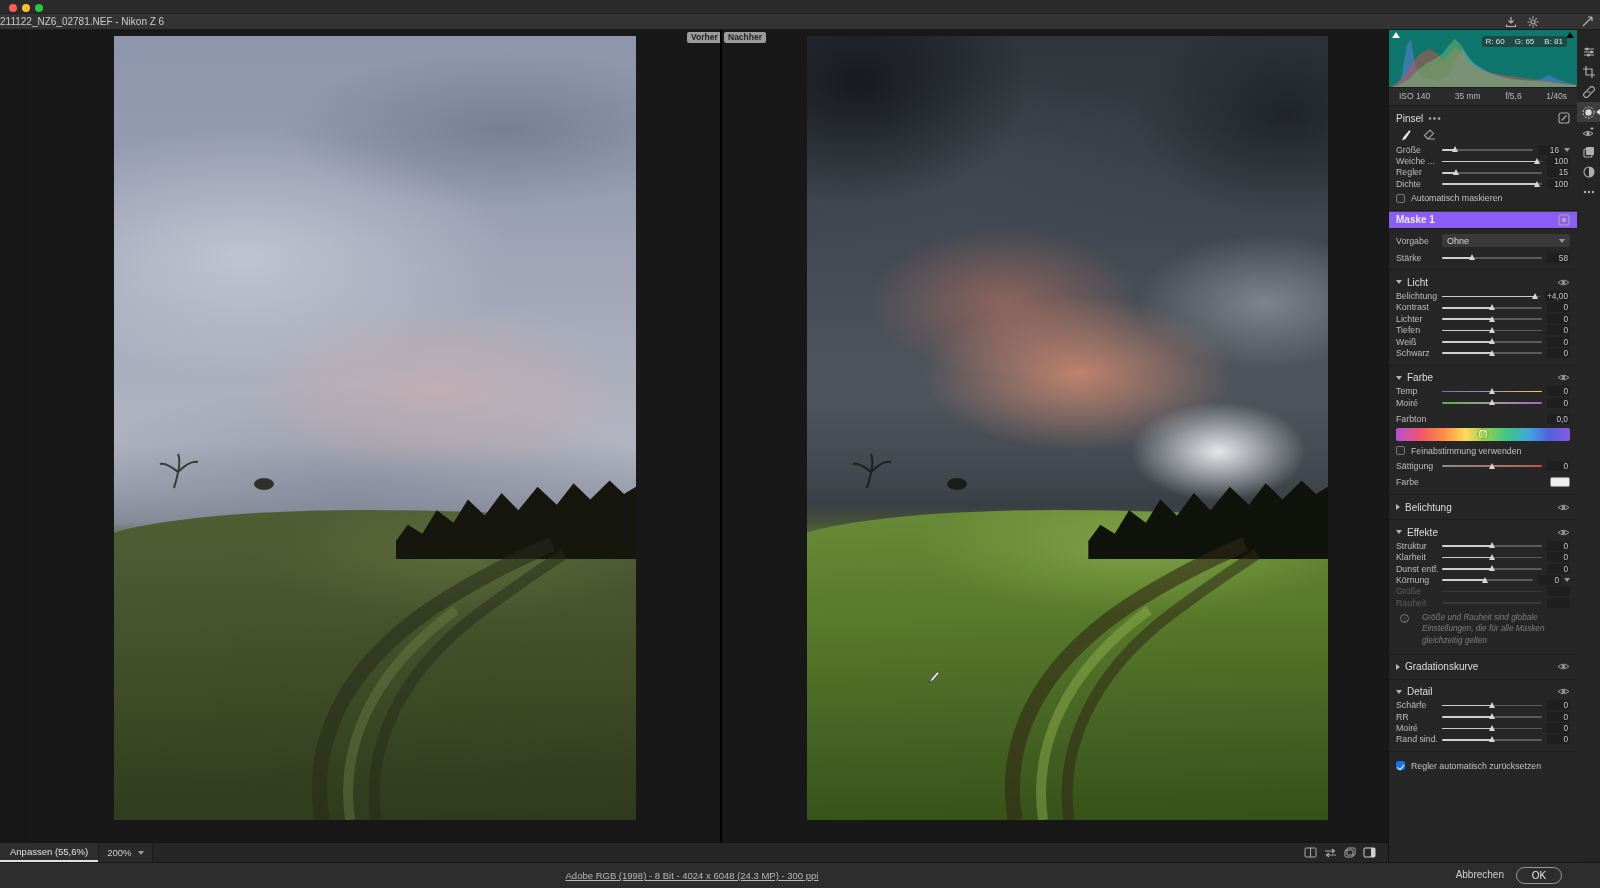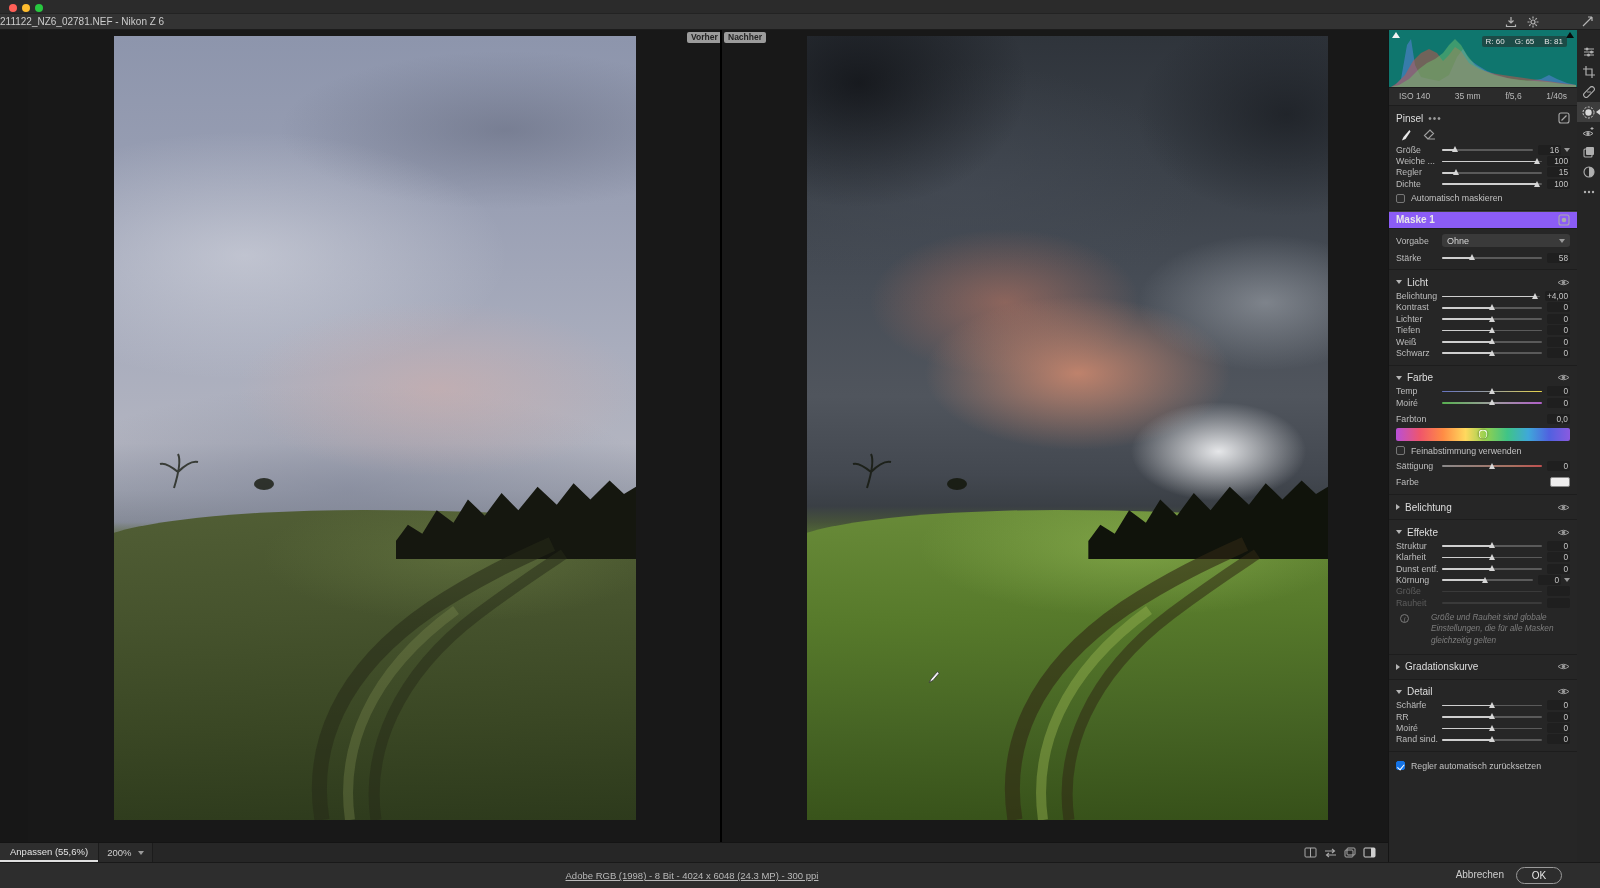--- a/index.html
+++ b/index.html
@@ -72,21 +72,21 @@
     padding:0 5px; color:#d6d6d6; font-size:9px; }
   .select .spacer { flex:1; }
   .huebar { position:relative; height:13px; border-radius:2px; margin:3px 0 4px 0;
     background:linear-gradient(90deg,#b84fd8 0%,#f0566a 14%,#ff8c45 27%,#ffd95e 40%,#8fd050 52%,#3fc487 64%,#3fa8da 76%,#5061e0 88%,#8a5ae0 100%); }
   .hue-handle { position:absolute; top:50%; width:9px; height:9px; border:1.6px solid #fff; border-radius:50%;
     transform:translate(-50%,-50%); box-shadow:0 0 2px rgba(0,0,0,.6); }
   .track-temp { background:linear-gradient(90deg,#6673c0,#9aa09c 50%,#e8d44a); }
   .track-tint { background:linear-gradient(90deg,#57b050,#9d9d9d 50%,#b05fc8); }
   .track-sat  { background:linear-gradient(90deg,#8a8a8a,#a87060 70%,#c05050); }
   .swatch { width:20px; height:10px; background:#efeeee; border:1px solid #888; border-radius:2px; }
-  .note { display:flex; gap:22px; padding:4px 2px 2px 4px; }
+  .note { display:flex; gap:13px; padding:4px 2px 2px 4px; }
   .note .i-ic { flex:0 0 auto; width:9px; height:9px; border:1px solid #7a7a7a; border-radius:50%;
     color:#7a7a7a; font-size:7px; text-align:center; line-height:9px; font-style:italic; margin-top:2px; }
   .note .txt { font-size:8.2px; font-style:italic; color:#7e7e7e; line-height:1.35; }
   
   .rail { position:absolute; left:1577px; top:30px; width:23px; height:832px; background:#252525; }
   .rail-item { position:relative; width:23px; height:20px; display:flex; align-items:center; justify-content:center; }
   .rail-item.active { background:#3d3d3d; }
   .rail-item.active::after { content:""; position:absolute; right:0; top:50%; transform:translateY(-50%);
     width:0; height:0; border-top:3.5px solid transparent; border-bottom:3.5px solid transparent; border-right:4px solid #d9d9d9; }
   .expand-ic { position:absolute; left:1582px; top:16px; }

